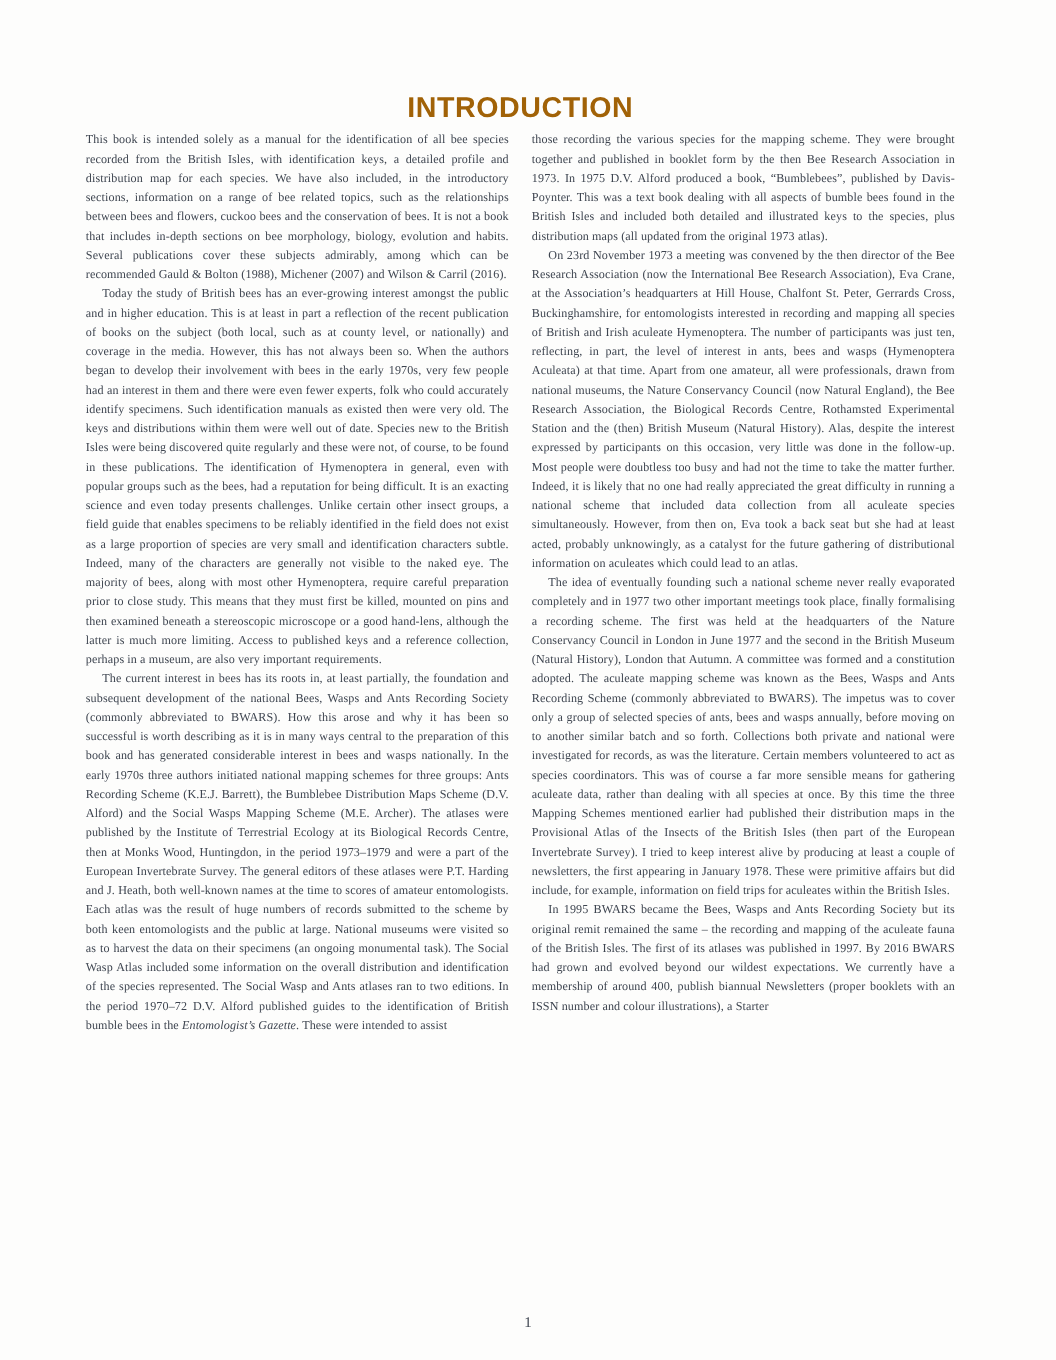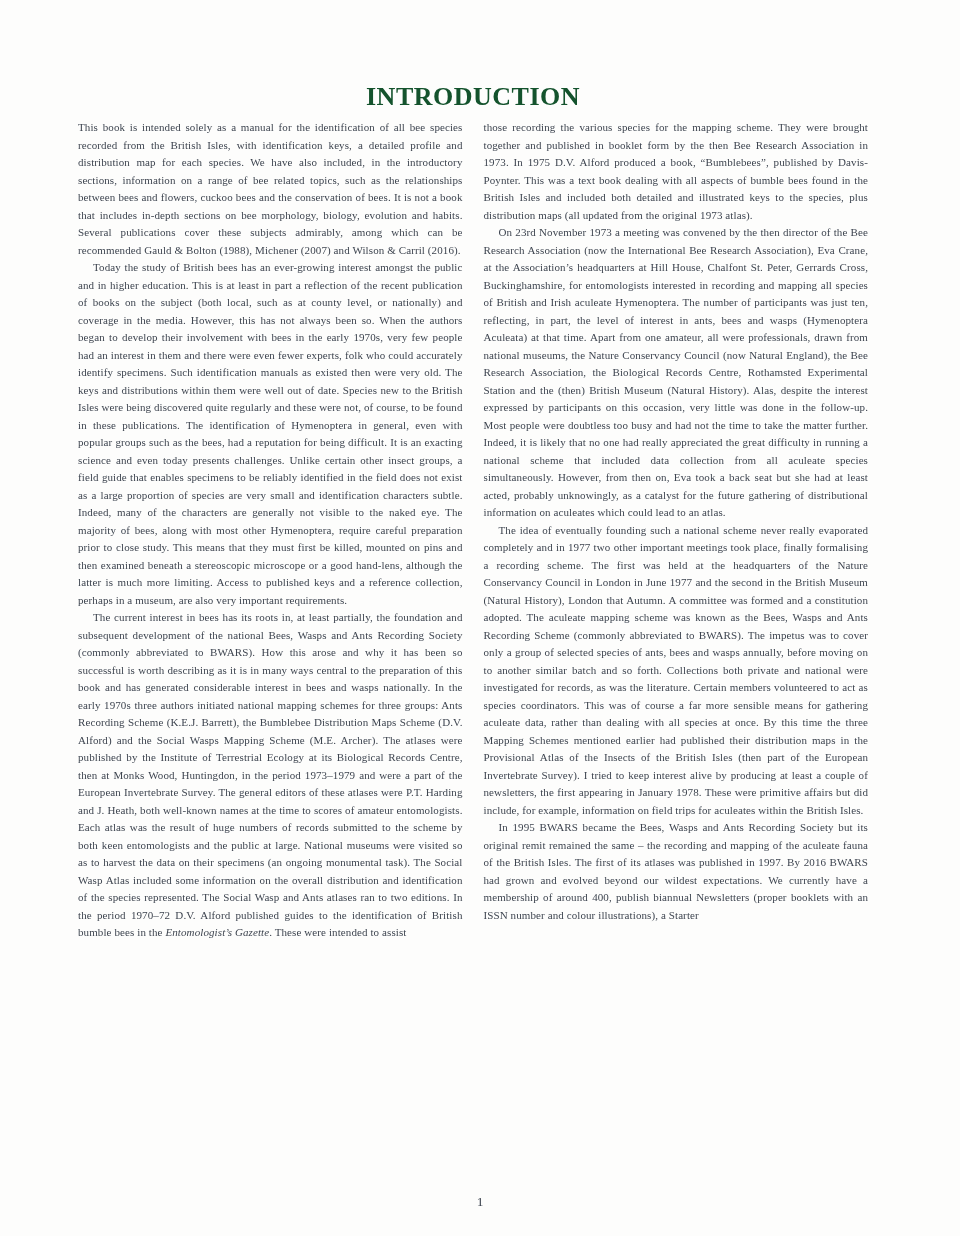--- a/index.html
+++ b/index.html
@@ -20,22 +20,22 @@
   .page-title {
     position: absolute;
     top: 82px;
     left: 78px;
     width: 790px;
     margin: 0;
     text-align: center;
     font-size: 26px;
     font-weight: 700;
     letter-spacing: 0.5px;
-    color: #14532d;
-    font-family: Liberation Serif, serif;
+    color: #a16207;
+    font-family: Liberation Sans, sans-serif;
   }
   .columns {
     position: absolute;
     top: 119px;
     left: 78px;
     width: 790px;
     display: flex;
     gap: 21px;
   }
   .column {

